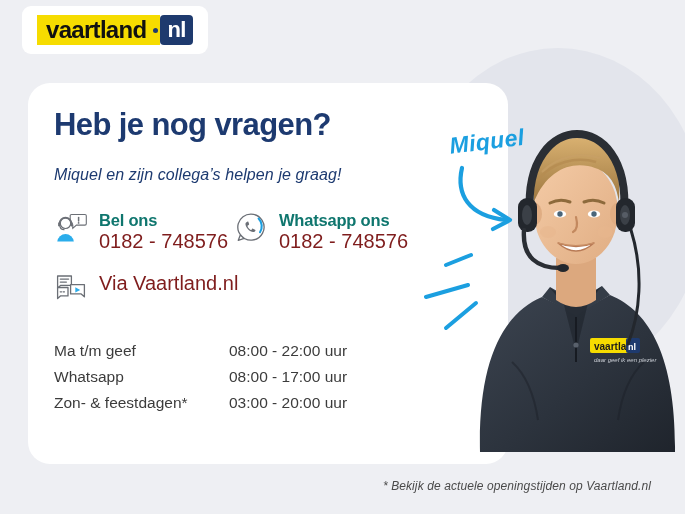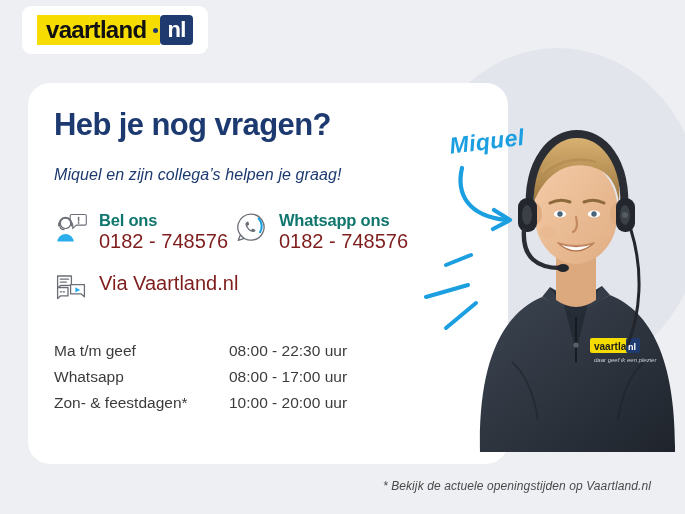--- a/index.html
+++ b/index.html
@@ -319,29 +319,29 @@
             <span class="c-sub" style="display:block">Via Vaartland.nl</span>
           </span>
         </div>
       </div>
 
       <div class="hours">
         <table class="hours-table">
           <tbody>
             <tr>
               <td class="day">Ma t/m geef</td>
-              <td class="time">08:00 - 22:30 uur</td>
+              <td class="time">08:00 - 22:00 uur</td>
             </tr>
             <tr>
               <td class="day">Whatsapp</td>
               <td class="time">08:00 - 17:00 uur</td>
             </tr>
             <tr>
               <td class="day">Zon- &amp; feestdagen*</td>
-              <td class="time">10:00 - 20:00 uur</td>
+              <td class="time">03:00 - 20:00 uur</td>
             </tr>
           </tbody>
         </table>
       </div>
 
     </div>
   </div>
 
   <div class="photo">
     <svg viewBox="0 0 218 390" width="218" height="390">

